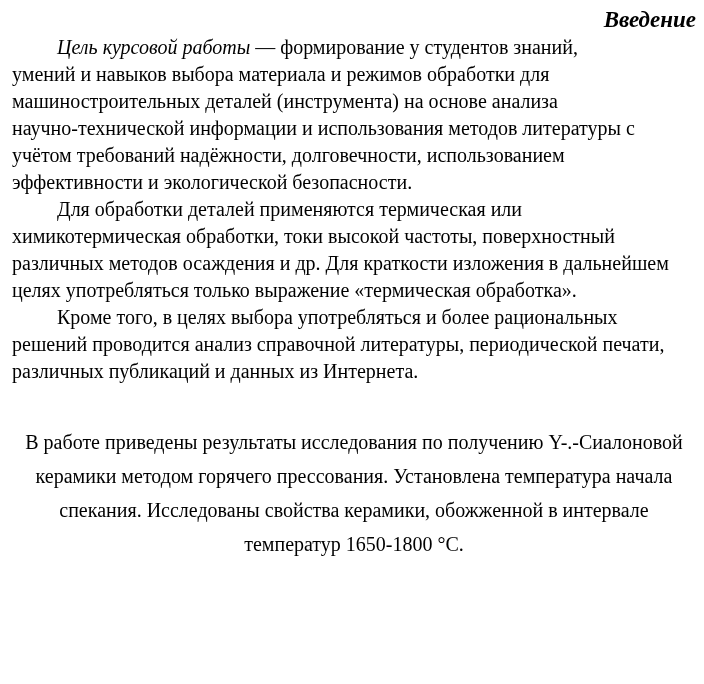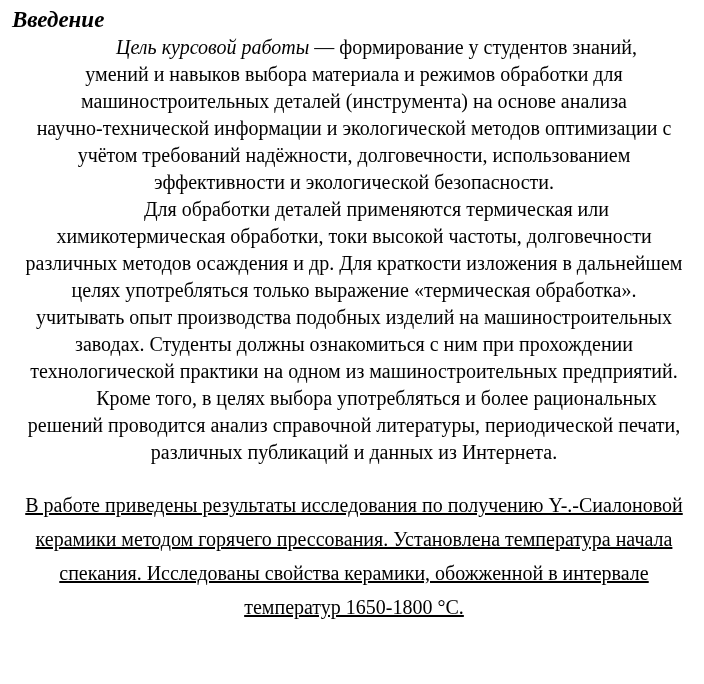--- a/index.html
+++ b/index.html
@@ -14,85 +14,78 @@
     font-family: "Liberation Serif", "DejaVu Serif", serif;
     overflow: hidden;
   }
   .page {
     box-sizing: border-box;
     width: 704px;
     height: 684px;
     padding: 6px 8px 0 12px;
   }
   .doc-title {
-    text-align: left;
+    text-align: right;
     font-weight: bold;
     font-style: italic;
     font-size: 23px;
     line-height: 28px;
     margin: 0 0 0 0;
   }
   .para {
     margin: 0;
   }
   .line {
     font-size: 20px;
     line-height: 27px;
     white-space: nowrap;
-    text-align: center;
   }
   .line.first {
     padding-left: 45px;
   }
   .italic-lead {
     font-style: italic;
   }
   .closing {
-    margin-top: 22px;
-    text-decoration: underline;
+    margin-top: 40px;
   }
   .closing .line {
     text-align: center;
     line-height: 34px;
     white-space: normal;
   }
 </style>
 </head>
 <body>
 
 <div class="page">
 
   <h1 class="doc-title">Введение</h1>
 
   <div class="para">
     <div class="line first"><span class="italic-lead">Цель курсовой работы</span><span> — формирование у студентов знаний,</span></div>
     <div>
         <div class="line">умений и навыков выбора материала и режимов обработки для</div>
         <div class="line">машиностроительных деталей (инструмента) на основе анализа</div>
-        <div class="line">научно-технической информации и экологической методов оптимизации с</div>
+        <div class="line">научно-технической информации и использования методов литературы с</div>
         <div class="line">учётом требований надёжности, долговечности, использованием</div>
         <div class="line">эффективности и экологической безопасности.</div>
       </div>
   </div>
 
   <div class="para">
     <div class="line first">Для обработки деталей применяются термическая или</div>
     <div>
-        <div class="line">химикотермическая обработки, токи высокой частоты, долговечности</div>
+        <div class="line">химикотермическая обработки, токи высокой частоты, поверхностный</div>
         <div class="line">различных методов осаждения и др. Для краткости изложения в дальнейшем</div>
         <div class="line">целях употребляться только выражение «термическая обработка».</div>
       </div>
   </div>
 
   <div class="para">
-    <div>
-        <div class="line">учитывать опыт производства подобных изделий на машиностроительных</div>
-        <div class="line">заводах. Студенты должны ознакомиться с ним при прохождении</div>
-        <div class="line">технологической практики на одном из машиностроительных предприятий.</div>
-      </div>
   </div>
 
   <div class="para">
     <div class="line first">Кроме того, в целях выбора употребляться и более рациональных</div>
     <div>
         <div class="line">решений проводится анализ справочной литературы, периодической печати,</div>
         <div class="line">различных публикаций и данных из Интернета.</div>
       </div>
   </div>
 

